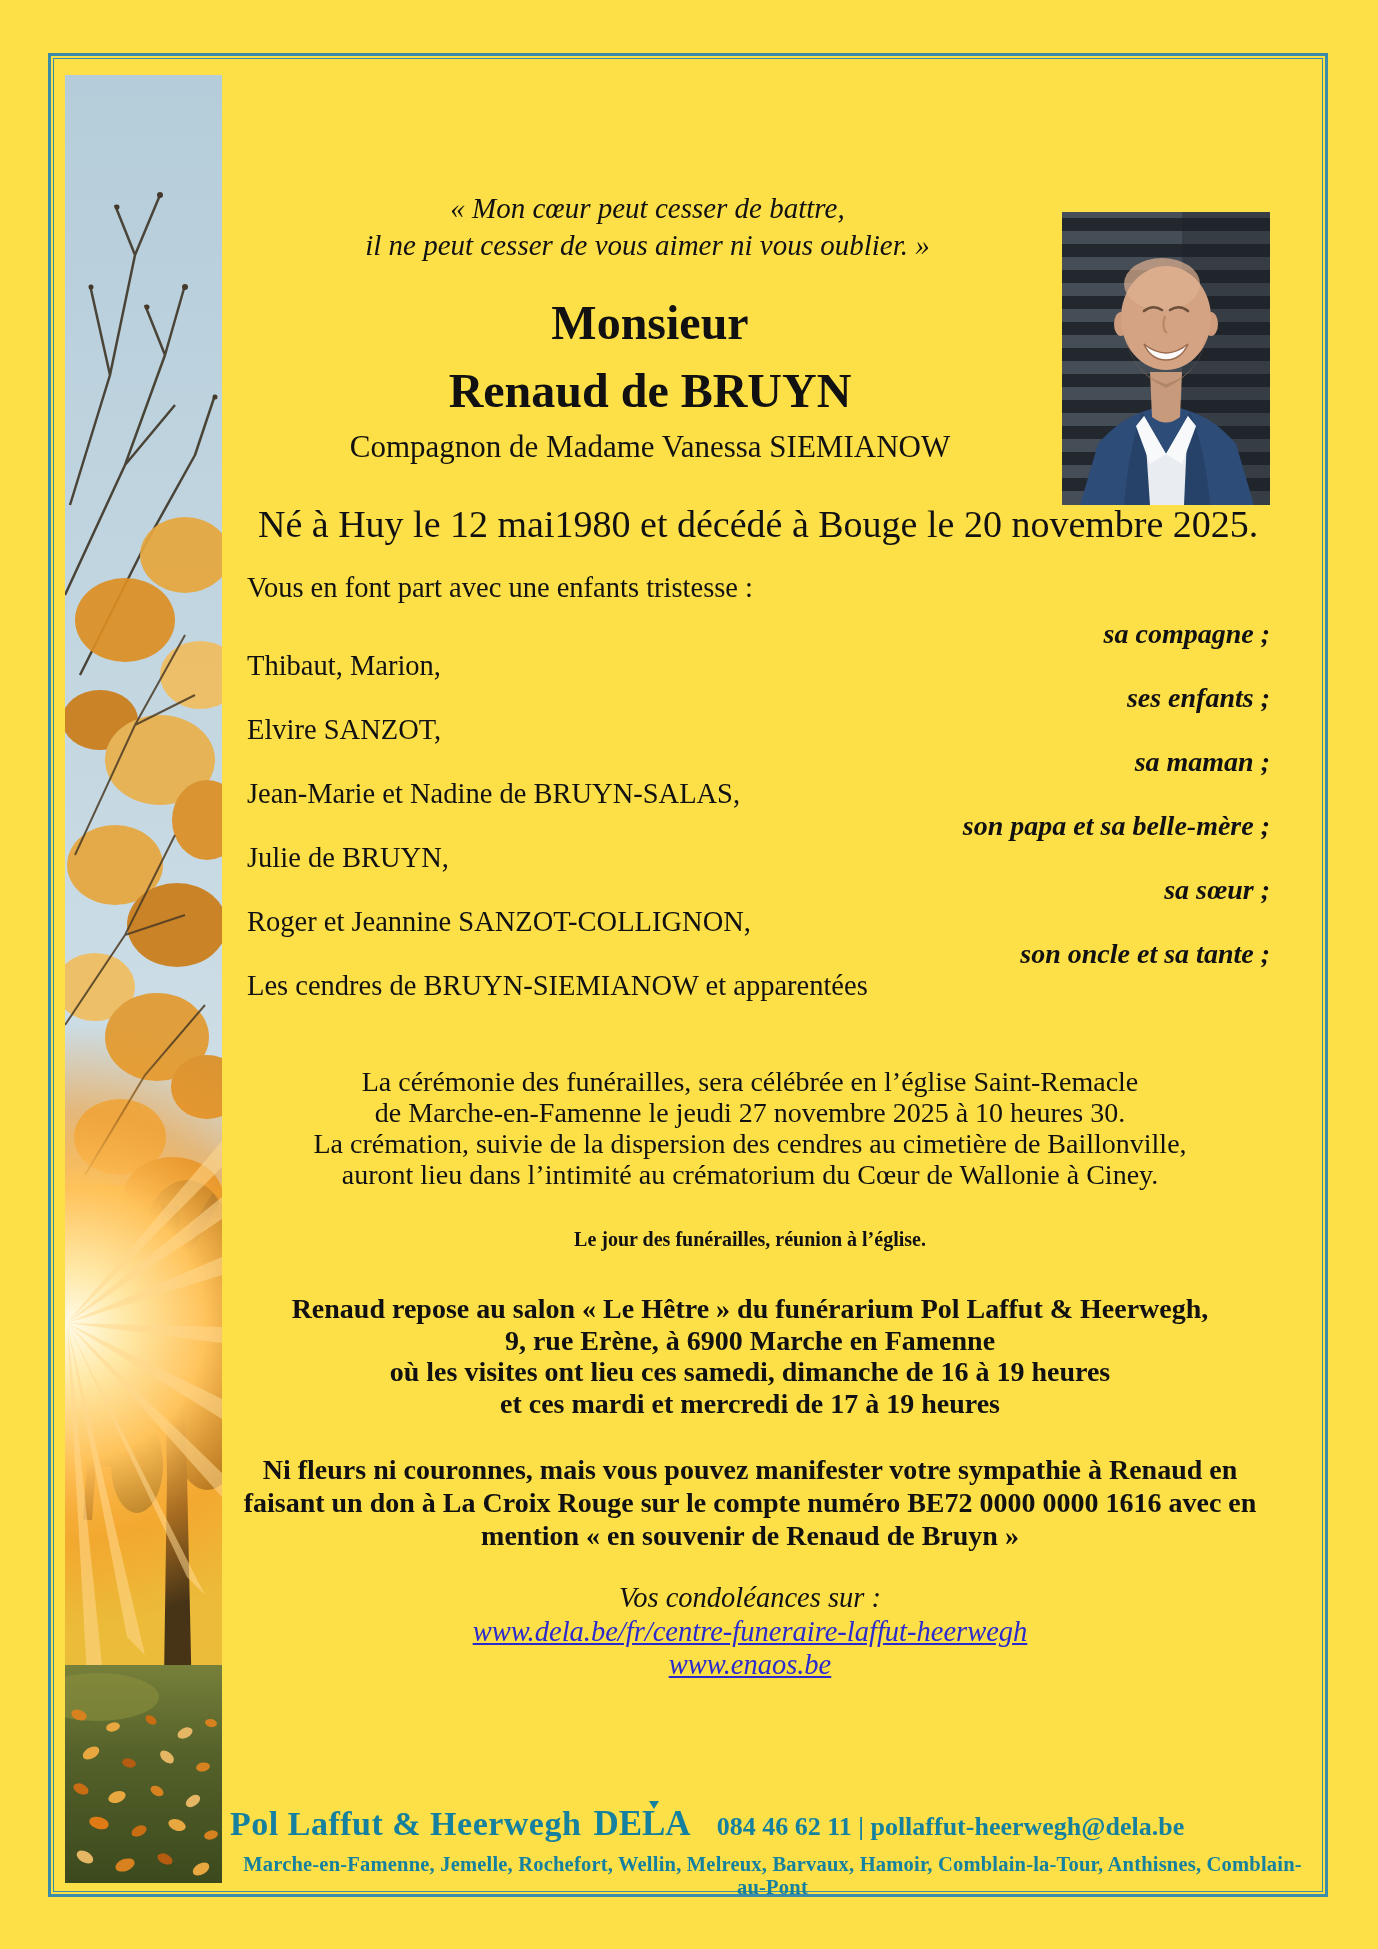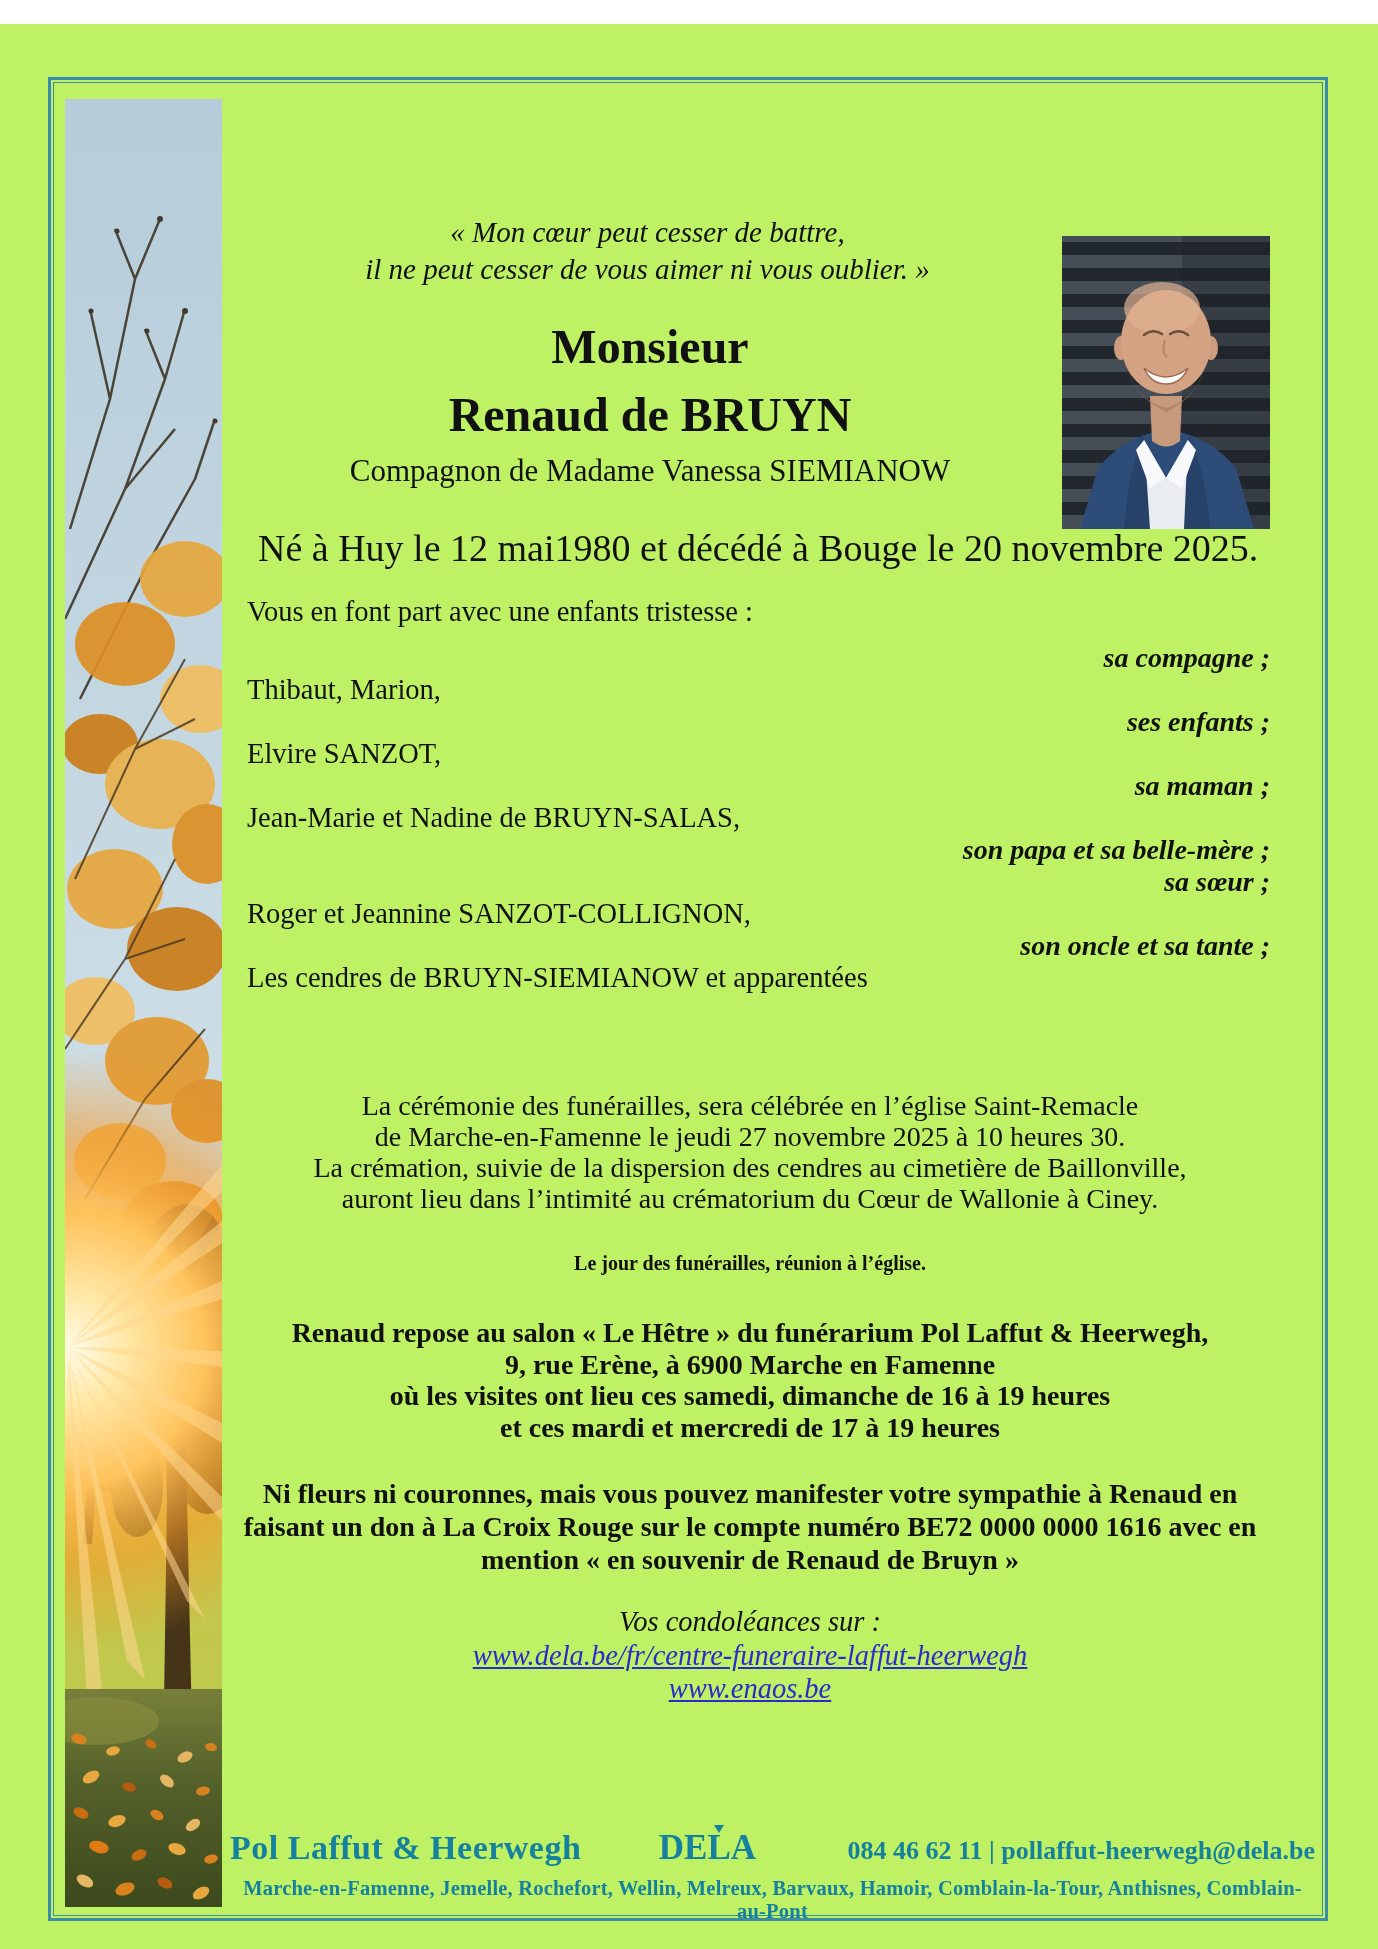--- a/index.html
+++ b/index.html
@@ -1,17 +1,17 @@
 <!DOCTYPE html>
 <html><head>
 <meta charset="utf-8">
 <style>
   html,body{margin:0;padding:0;background:#ffffff;}
   body{width:1378px;height:1949px;position:relative;font-family:"Liberation Serif",serif;color:#111;}
-  .page{position:absolute;inset:0;background:#bef264;margin-top:24px;}
+  .page{position:absolute;inset:0;background:#fde047;}
   
   .frame-outer{position:absolute;left:48px;top:53px;width:1274px;height:1838px;border:3px solid #3b8ca8;}
   .frame-inner{position:absolute;inset:2px;border:1px solid #3b8ca8;}
   
   .strip{position:absolute;left:65px;top:75px;width:157px;height:1808px;overflow:hidden;}
   .strip svg{display:block;}
   
   .portrait{position:absolute;left:1062px;top:212px;width:208px;height:293px;overflow:hidden;}
   
   .abs{position:absolute;}
@@ -28,21 +28,21 @@
   .ceremony{left:230px;top:1066px;width:1040px;text-align:center;font-size:28px;line-height:31px;white-space:pre-line;}
   .reunion{left:230px;top:1228px;width:1040px;text-align:center;font-size:20px;font-weight:bold;}
   .repose{left:230px;top:1293px;width:1040px;text-align:center;font-size:28px;font-weight:bold;line-height:31.5px;white-space:pre-line;}
   .donation{left:230px;top:1453px;width:1040px;text-align:center;font-size:28px;font-weight:bold;line-height:33px;white-space:pre-line;}
   .condo-label{left:230px;top:1582px;width:1040px;text-align:center;font-size:28.5px;font-style:italic;}
   .link-row1{left:230px;top:1616px;width:1040px;text-align:center;}
   .link-row2{left:230px;top:1649px;width:1040px;text-align:center;}
   a.weblink{color:#2a2acd;font-style:italic;font-size:28.5px;text-decoration:underline;}
   
   .footer{left:230px;top:1804px;width:1085px;text-align:center;color:#16809f;}
-  .brand-line{display:flex;justify-content:space-between;align-items:baseline;gap:26px;}
+  .brand-line{display:flex;justify-content:flex-start;align-items:baseline;gap:26px;}
   .brand{font-size:34px;font-weight:bold;letter-spacing:.5px;}
   .brand-suffix{font-size:35px;font-weight:bold;position:relative;display:inline-block;margin-left:-14px;}
   .dela-flag{position:absolute;left:57%;top:-3px;width:0;height:0;border-left:5px solid transparent;border-right:5px solid transparent;border-top:8px solid #16809f;}
   .contact{font-size:26px;font-weight:bold;}
   .towns{font-size:20.5px;font-weight:bold;margin-top:9px;letter-spacing:.2px;}
 </style>
 </head>
 <body>
 
 <div class="page">
@@ -226,20 +226,21 @@
   <div class="abs announce">Vous en font part avec une enfants tristesse :</div>
 
   <div class="abs family">
     <div class="fam-rel">sa compagne ;</div>
     <div class="fam-name">Thibaut, Marion,</div>
     <div class="fam-rel">ses enfants ;</div>
     <div class="fam-name">Elvire SANZOT,</div>
     <div class="fam-rel">sa maman ;</div>
     <div class="fam-name">Jean-Marie et Nadine de BRUYN-SALAS,</div>
     <div class="fam-rel">son papa et sa belle-mère ;</div>
+    <div class="fam-name">Julie de BRUYN,</div>
     <div class="fam-rel">sa sœur ;</div>
     <div class="fam-name">Roger et Jeannine SANZOT-COLLIGNON,</div>
     <div class="fam-rel">son oncle et sa tante ;</div>
     <div class="fam-name">Les cendres de BRUYN-SIEMIANOW et apparentées</div>
   </div>
 
   <div class="abs ceremony">La cérémonie des funérailles, sera célébrée en l’église Saint-Remacle
 de Marche-en-Famenne le jeudi 27 novembre 2025 à 10 heures 30.
 La crémation, suivie de la dispersion des cendres au cimetière de Baillonville,
 auront lieu dans l’intimité au crématorium du Cœur de Wallonie à Ciney.</div>

